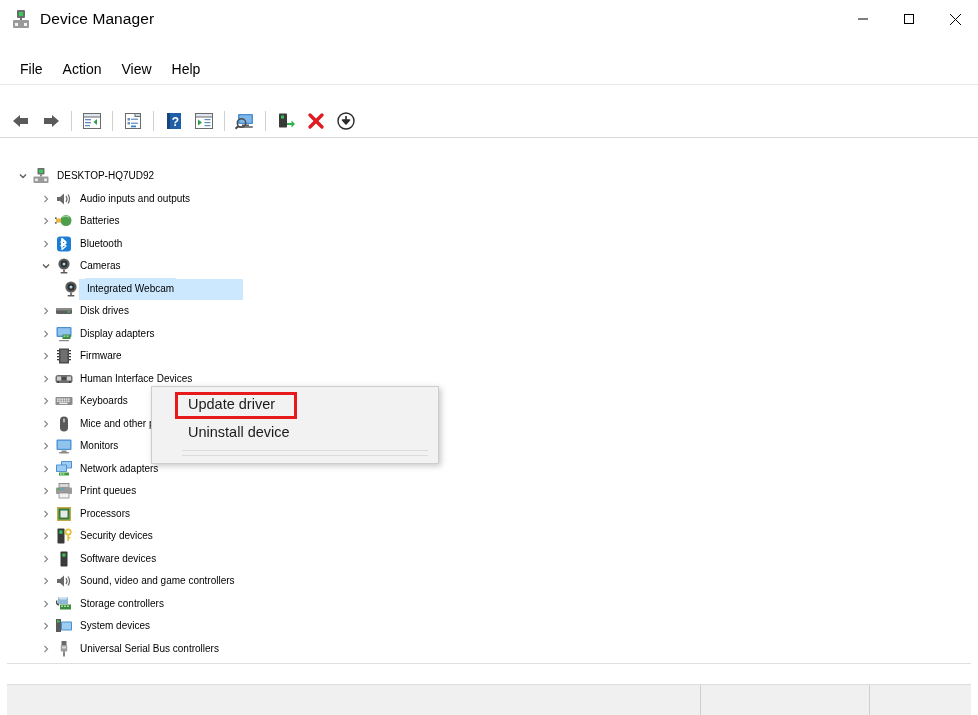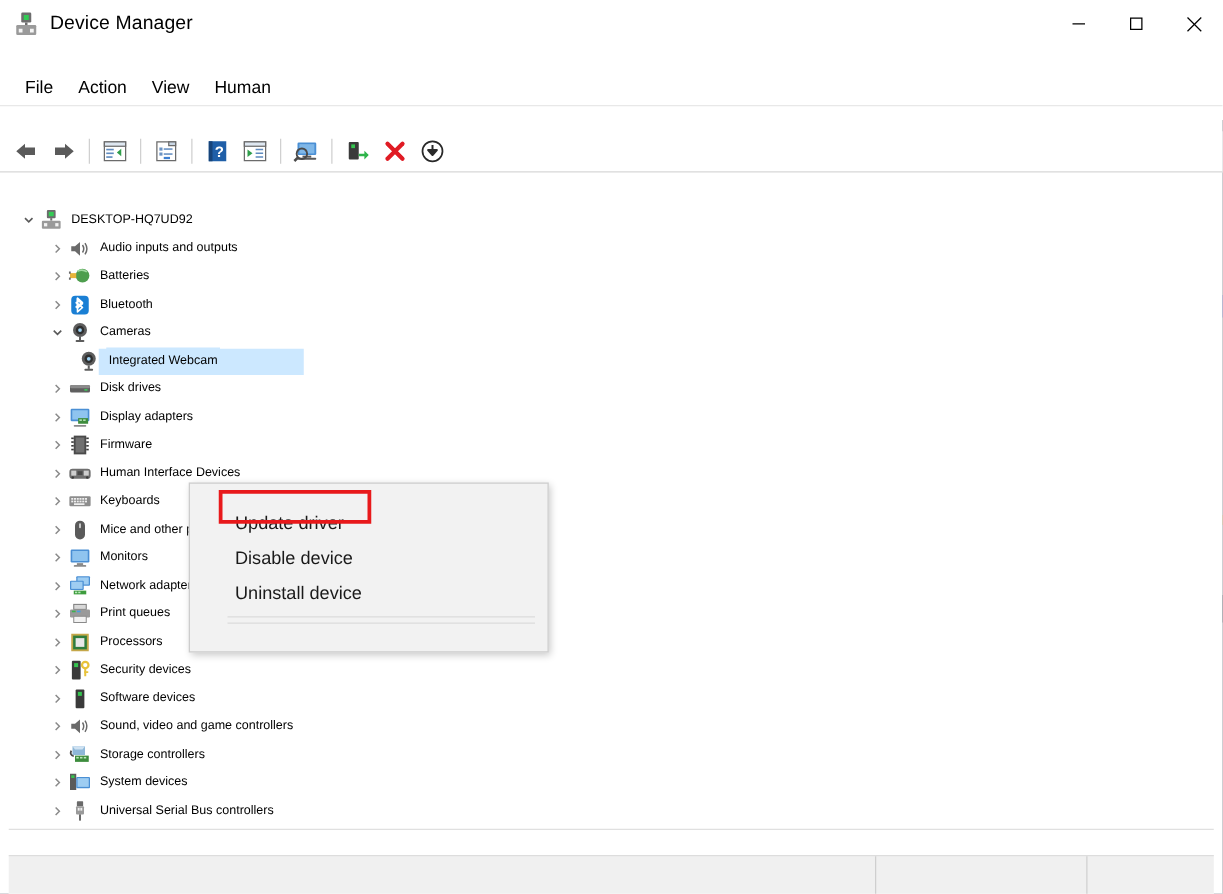--- a/index.html
+++ b/index.html
@@ -151,21 +151,21 @@
   #status-seg3 { flex: 1 1 auto; }
 
   
   #ctxmenu {
     position: absolute;
     left: 144px; top: 228px;
     width: 286px;
     background: #f2f2f2;
     border: 1px solid #cdcdcd;
     box-shadow: 2px 2px 6px rgba(0,0,0,0.22);
-    padding: 18px 0;
+    padding: 3px 0;
     z-index: 50;
   }
   .ctx-item {
     height: 28px;
     display: flex; align-items: center;
     padding-left: 36px;
     font-size: 14.5px; color: #1a1a1a;
   }
   .ctx-item.bold { font-weight: bold; }
   .ctx-sep {
@@ -226,21 +226,21 @@
             <line x1="12" y1="1" x2="1" y2="12" stroke="#000" stroke-width="1"></line>
           </svg>
       </div>
     </div>
   </div>
 
   <div id="menubar">
     <div class="menu-item">File</div>
     <div class="menu-item">Action</div>
     <div class="menu-item">View</div>
-    <div class="menu-item">Human</div>
+    <div class="menu-item">Help</div>
   </div>
 
   <div id="toolbar">
     <div class="tb-btn">
       <svg width="20" height="16" viewBox="0 0 20 16">
         <path d="M9 2 L2 8 L9 14 L9 11 L17 11 L17 5 L9 5 Z" fill="#5a5a5a"></path>
       </svg>
     </div>
     <div class="tb-btn">
       <svg width="20" height="16" viewBox="0 0 20 16">
@@ -722,21 +722,20 @@
             <rect x="8.2" y="11.5" width="1.6" height="5" fill="#6a6a6a"></rect>
           </svg>
         </span>
         <span class="lbl">Universal Serial Bus controllers</span>
       </div>
 
     </div>
 
     <div id="ctxmenu">
       <div class="ctx-item">Update driver</div>
-      <div class="ctx-item">Disable device</div>
       <div class="ctx-item">Uninstall device</div>
       <div class="ctx-sep"></div>
       <div class="ctx-sep"></div>
     </div>
 
     <div id="redbox" style="border-color: rgb(232, 25, 27);"></div>
   </div>
 
   <div id="statusbar">
     <div id="status-main"></div>

